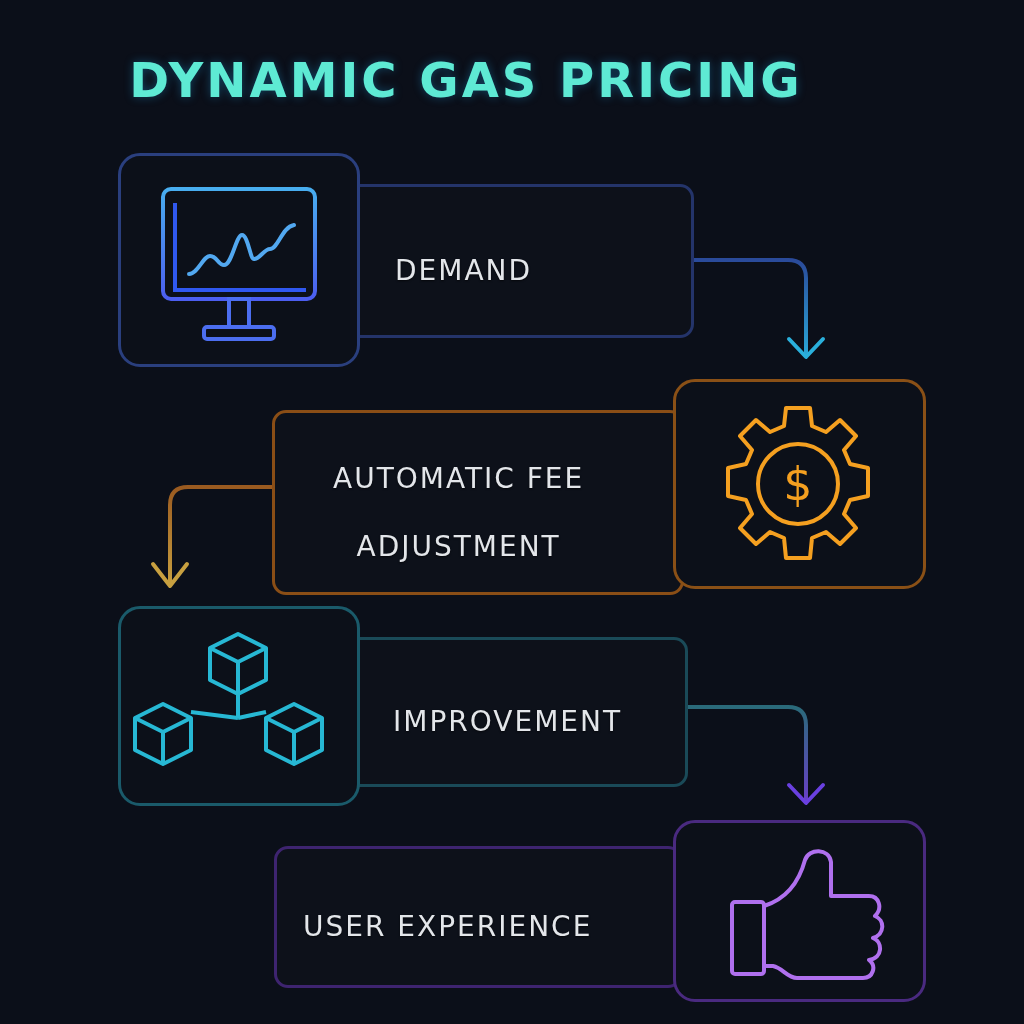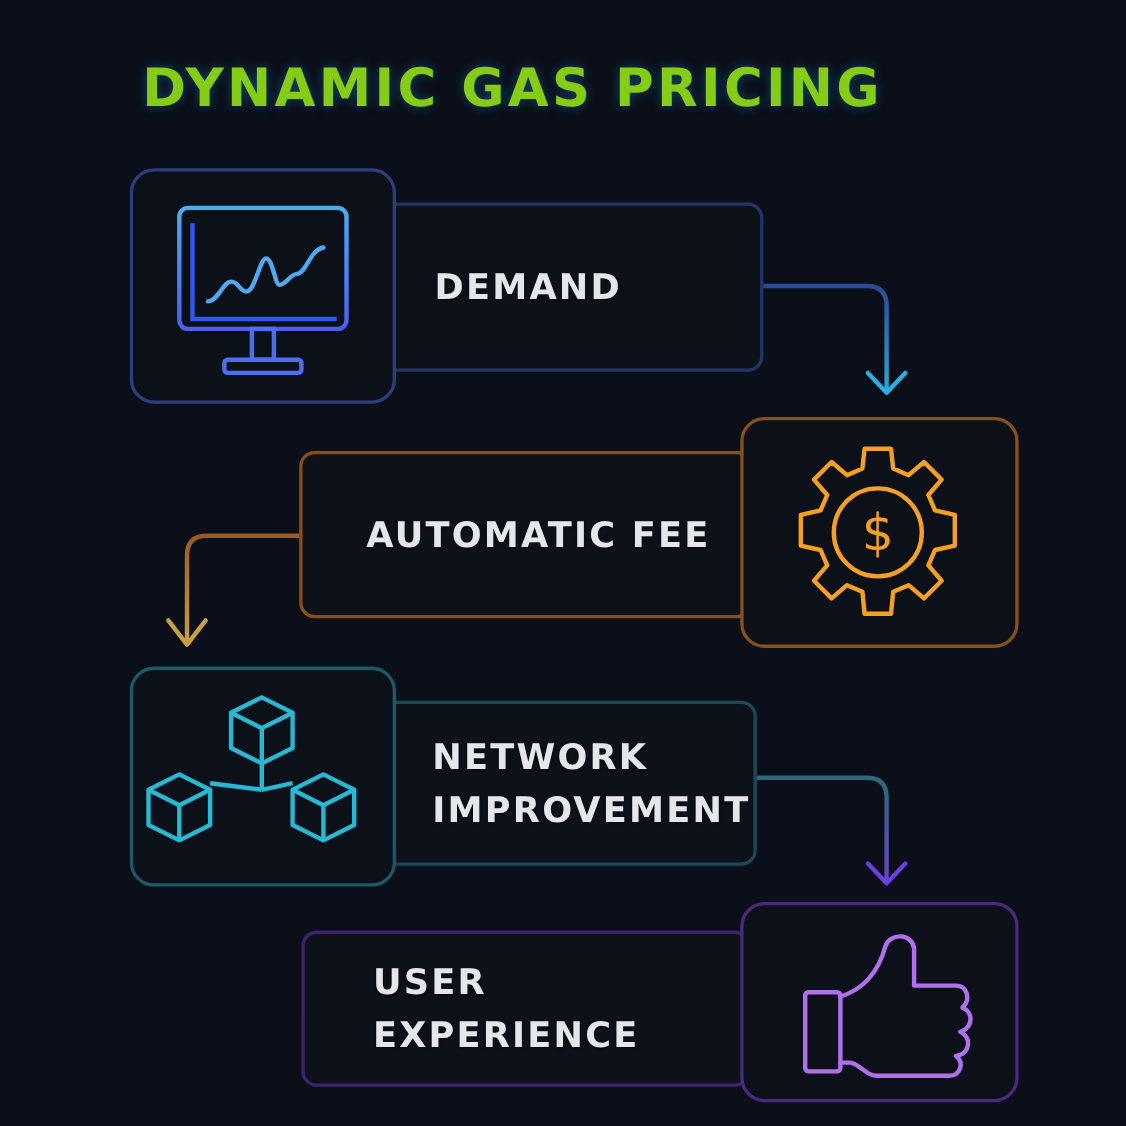--- a/index.html
+++ b/index.html
@@ -1,20 +1,20 @@
 <!DOCTYPE html>
 <html><head>
 <meta charset="utf-8">
 <style>
   html,body{margin:0;padding:0;}
   body{width:1024px;height:1024px;background:#0b0f19;position:relative;overflow:hidden;font-family:"DejaVu Sans","Liberation Sans",sans-serif;}
-  .title{position:absolute;left:0;top:52px;width:932px;text-align:center;font-size:48px;font-weight:bold;letter-spacing:3px;color:#84cc16;text-shadow:0 0 10px rgba(31,168,238,0.35);}
+  .title{position:absolute;left:0;top:52px;width:932px;text-align:center;font-size:48px;font-weight:bold;letter-spacing:3px;color:#5eead4;text-shadow:0 0 10px rgba(31,168,238,0.35);}
   .box{position:absolute;border:3px solid;border-radius:22px;background:#0c1019;box-sizing:border-box;}
   .label{position:absolute;border:3px solid;border-radius:14px;background:#0d111a;box-sizing:border-box;display:flex;align-items:center;}
-  .label span{display:block;color:#e3e6ea;font-weight:bold;font-size:32px;letter-spacing:2px;line-height:48px;text-shadow:0 1px 2px rgba(0,0,0,0.6);}
+  .label span{display:block;color:#e3e6ea;font-weight:normal;font-size:28px;letter-spacing:2px;line-height:48px;text-shadow:0 1px 2px rgba(0,0,0,0.6);margin-top:20px;}
   .txt{display:flex;flex-direction:column;}
   svg{position:absolute;overflow:visible;}
 </style>
 </head>
 <body>
 
 <div class="title">DYNAMIC GAS PRICING</div>
 
 <div class="label" style="left:330px;top:184px;width:364px;height:154px;border-color:#24346a;">
   <div class="txt" style="margin-left:62px;">
@@ -53,38 +53,38 @@
     </linearGradient>
   </defs>
   <path d="M694,260 L788,260 Q806,260 806,278 L806,356" fill="none" stroke="url(#ca1)" stroke-width="4"></path>
   <polyline points="789,339 806,357 823,339" fill="none" stroke="#2ab0dc" stroke-width="4" stroke-linecap="round" stroke-linejoin="round"></polyline>
   <path d="M272,487 L188,487 Q170,487 170,505 L170,585" fill="none" stroke="url(#ca2)" stroke-width="4"></path>
   <polyline points="153,564 170,586 187,564" fill="none" stroke="#c8a040" stroke-width="4" stroke-linecap="round" stroke-linejoin="round"></polyline>
   <path d="M688,707 L788,707 Q806,707 806,725 L806,802" fill="none" stroke="url(#ca3)" stroke-width="4"></path>
   <polyline points="789,785 806,803 823,785" fill="none" stroke="#6a40e0" stroke-width="4" stroke-linecap="round" stroke-linejoin="round"></polyline>
 </svg>
 
-<div class="label" style="left:272px;top:410px;width:412px;height:152px;border-color:#8a4e16;">
+<div class="label" style="left:272px;top:410px;width:412px;height:185px;border-color:#8a4e16;">
   <div class="txt" style="margin-left:58px;align-items:center;">
     <span>AUTOMATIC FEE</span>
+    <span>ADJUSTMENT</span>
   </div>
 </div>
 <div class="box" style="left:673px;top:379px;width:253px;height:210px;border-color:#8a5016;">
   <svg width="253" height="210" style="left:-3px;top:-3px;">
     <g transform="translate(125,105)">
       <path fill="none" stroke="#f5a020" stroke-width="4" stroke-linejoin="round" d="M-12,-76 L12,-76 L14,-58 L28,-52 L42,-64 L58,-48 L46,-34 L52,-20 L70,-16 L70,12 L52,16 L46,30 L58,44 L42,60 L28,48 L14,54 L12,74 L-12,74 L-14,54 L-28,48 L-42,60 L-58,44 L-46,30 L-52,16 L-70,12 L-70,-16 L-52,-20 L-46,-34 L-58,-48 L-42,-64 L-28,-52 L-14,-58 Z"></path>
       <circle cx="0" cy="0" r="40" fill="none" stroke="#f5a020" stroke-width="4"></circle>
       <text x="0" y="16" text-anchor="middle" font-family="DejaVu Sans, sans-serif" font-size="46" fill="#f5a020">$</text>
     </g>
   </svg>
 </div>
 
 <div class="label" style="left:330px;top:637px;width:358px;height:150px;border-color:#1a4a58;">
   <div class="txt" style="margin-left:60px;">
-    <span>NETWORK</span>
     <span>IMPROVEMENT</span>
   </div>
 </div>
 <div class="box" style="left:118px;top:606px;width:242px;height:200px;border-color:#1a5a6a;">
   <svg width="242" height="200" style="left:-3px;top:-3px;">
     <g fill="none" stroke="#27b8d4" stroke-width="4" stroke-linejoin="round">
       <g transform="translate(120,48)">
         <path d="M0,-20 L28,-6 L28,26 L0,40 L-28,26 L-28,-6 Z"></path>
         <path d="M-28,-6 L0,8 L28,-6 M0,8 L0,40"></path>
       </g>
@@ -94,21 +94,21 @@
       </g>
       <g transform="translate(176,118)">
         <path d="M0,-20 L28,-6 L28,26 L0,40 L-28,26 L-28,-6 Z"></path>
         <path d="M-28,-6 L0,8 L28,-6 M0,8 L0,40"></path>
       </g>
       <path d="M120,88 L120,112 M120,112 L73,106 M120,112 L148,106"></path>
     </g>
   </svg>
 </div>
 
-<div class="label" style="left:274px;top:846px;width:408px;height:142px;border-color:#3e2470;padding-left:36px;">
+<div class="label" style="left:274px;top:846px;width:408px;height:142px;border-color:#3e2470;">
   <div class="txt" style="margin-left:26px;align-items:center;">
     <span>USER EXPERIENCE</span>
   </div>
 </div>
 <div class="box" style="left:673px;top:820px;width:253px;height:182px;border-color:#4a2a80;">
   <svg width="253" height="182" style="left:-3px;top:-3px;">
     <g fill="none" stroke="#b070ee" stroke-width="4" stroke-linejoin="round" stroke-linecap="round">
       <rect x="59" y="82" width="32" height="72" rx="3"></rect>
       <path d="M91,86 C110,80 125,66 132,40 C136,28 156,28 158,42 L158,76 L196,76 C206,76 210,88 202,96 C212,100 212,114 200,118 C210,122 210,138 196,140 C204,146 200,158 190,158 L124,158 C114,158 110,148 100,146 L91,146"></path>
     </g>

